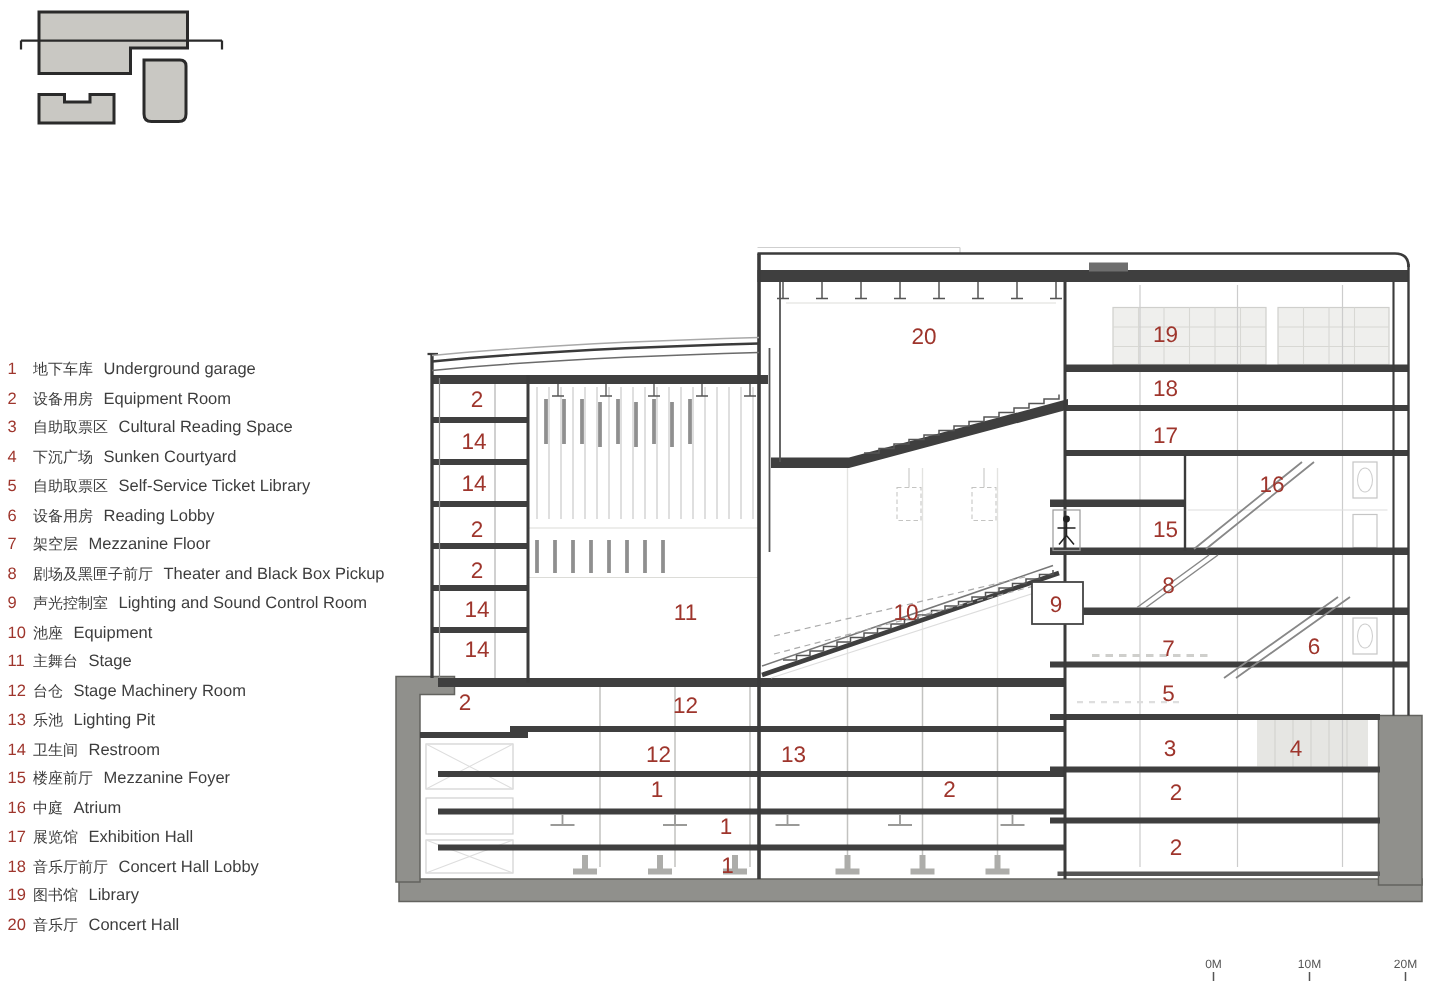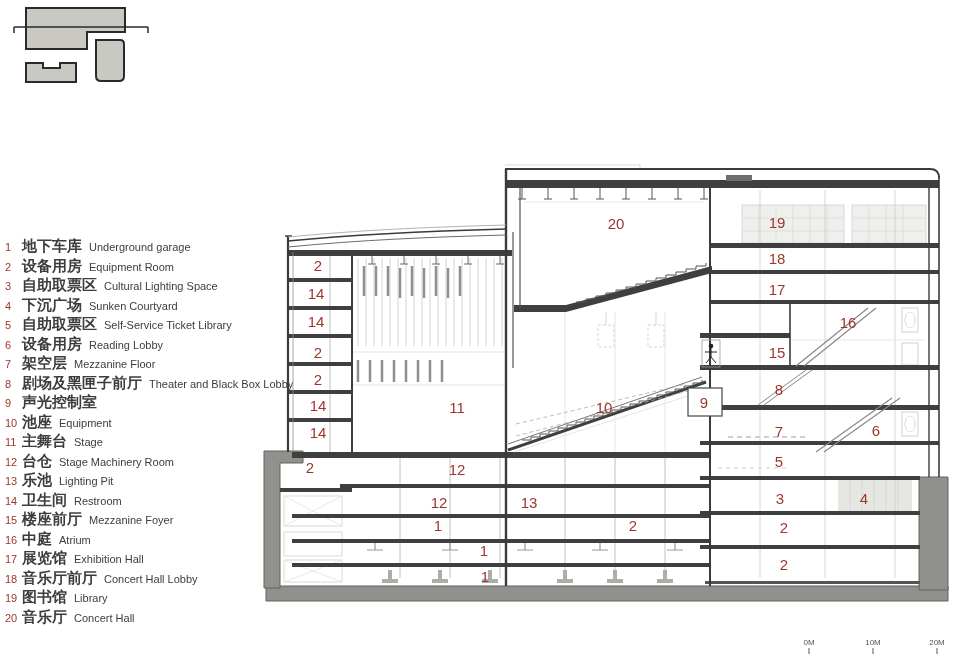--- a/index.html
+++ b/index.html
@@ -2,21 +2,21 @@
 <html style="--accent: #9e352c;"><head>
 <meta charset="utf-8">
 <style>
   html,body{margin:0;padding:0;background:#fff;}
   .sheet{position:relative;width:960px;height:660px;background:#fff;overflow:hidden;
          font-family:"Liberation Sans",sans-serif;}
   .keyplan{position:absolute;left:0;top:0;}
   .legend{position:absolute;left:5px;top:237px;width:270px;}
   .legend-row{display:flex;align-items:baseline;line-height:18.5px;white-space:nowrap;}
   .lg-num{color:var(--accent,#9e352c);width:17px;flex:none;font-size:11px;}
-  .lg-zh{color:#3d3d3d;font-size:15px;margin-right:7px;font-weight:bold;}
+  .lg-zh{color:#3d3d3d;font-size:10px;margin-right:7px;}
   .lg-en{color:#3d3d3d;font-size:11px;}
   .section-svg{position:absolute;left:0;top:0;}
   .room-num{font-family:"Liberation Sans",sans-serif;font-size:15px;fill:var(--accent,#9e352c);
             text-anchor:middle;}
   .scale-label{font-family:"Liberation Sans",sans-serif;font-size:8px;fill:#555;text-anchor:middle;}
 </style>
 </head>
 <body>
 
 <div class="sheet">
@@ -35,21 +35,21 @@
         <span class="lg-en">Underground garage</span>
       </div>
       <div class="legend-row">
         <span class="lg-num">2</span>
         <span class="lg-zh">设备用房</span>
         <span class="lg-en">Equipment Room</span>
       </div>
       <div class="legend-row">
         <span class="lg-num">3</span>
         <span class="lg-zh">自助取票区</span>
-        <span class="lg-en">Cultural Lighting Space</span>
+        <span class="lg-en">Cultural Reading Space</span>
       </div>
       <div class="legend-row">
         <span class="lg-num">4</span>
         <span class="lg-zh">下沉广场</span>
         <span class="lg-en">Sunken Courtyard</span>
       </div>
       <div class="legend-row">
         <span class="lg-num">5</span>
         <span class="lg-zh">自助取票区</span>
         <span class="lg-en">Self-Service Ticket Library</span>
@@ -60,25 +60,26 @@
         <span class="lg-en">Reading Lobby</span>
       </div>
       <div class="legend-row">
         <span class="lg-num">7</span>
         <span class="lg-zh">架空层</span>
         <span class="lg-en">Mezzanine Floor</span>
       </div>
       <div class="legend-row">
         <span class="lg-num">8</span>
         <span class="lg-zh">剧场及黑匣子前厅</span>
-        <span class="lg-en">Theater and Black Box Lobby</span>
+        <span class="lg-en">Theater and Black Box Pickup</span>
       </div>
       <div class="legend-row">
         <span class="lg-num">9</span>
         <span class="lg-zh">声光控制室</span>
+        <span class="lg-en">Lighting and Sound Control Room</span>
       </div>
       <div class="legend-row">
         <span class="lg-num">10</span>
         <span class="lg-zh">池座</span>
         <span class="lg-en">Equipment</span>
       </div>
       <div class="legend-row">
         <span class="lg-num">11</span>
         <span class="lg-zh">主舞台</span>
         <span class="lg-en">Stage</span>

